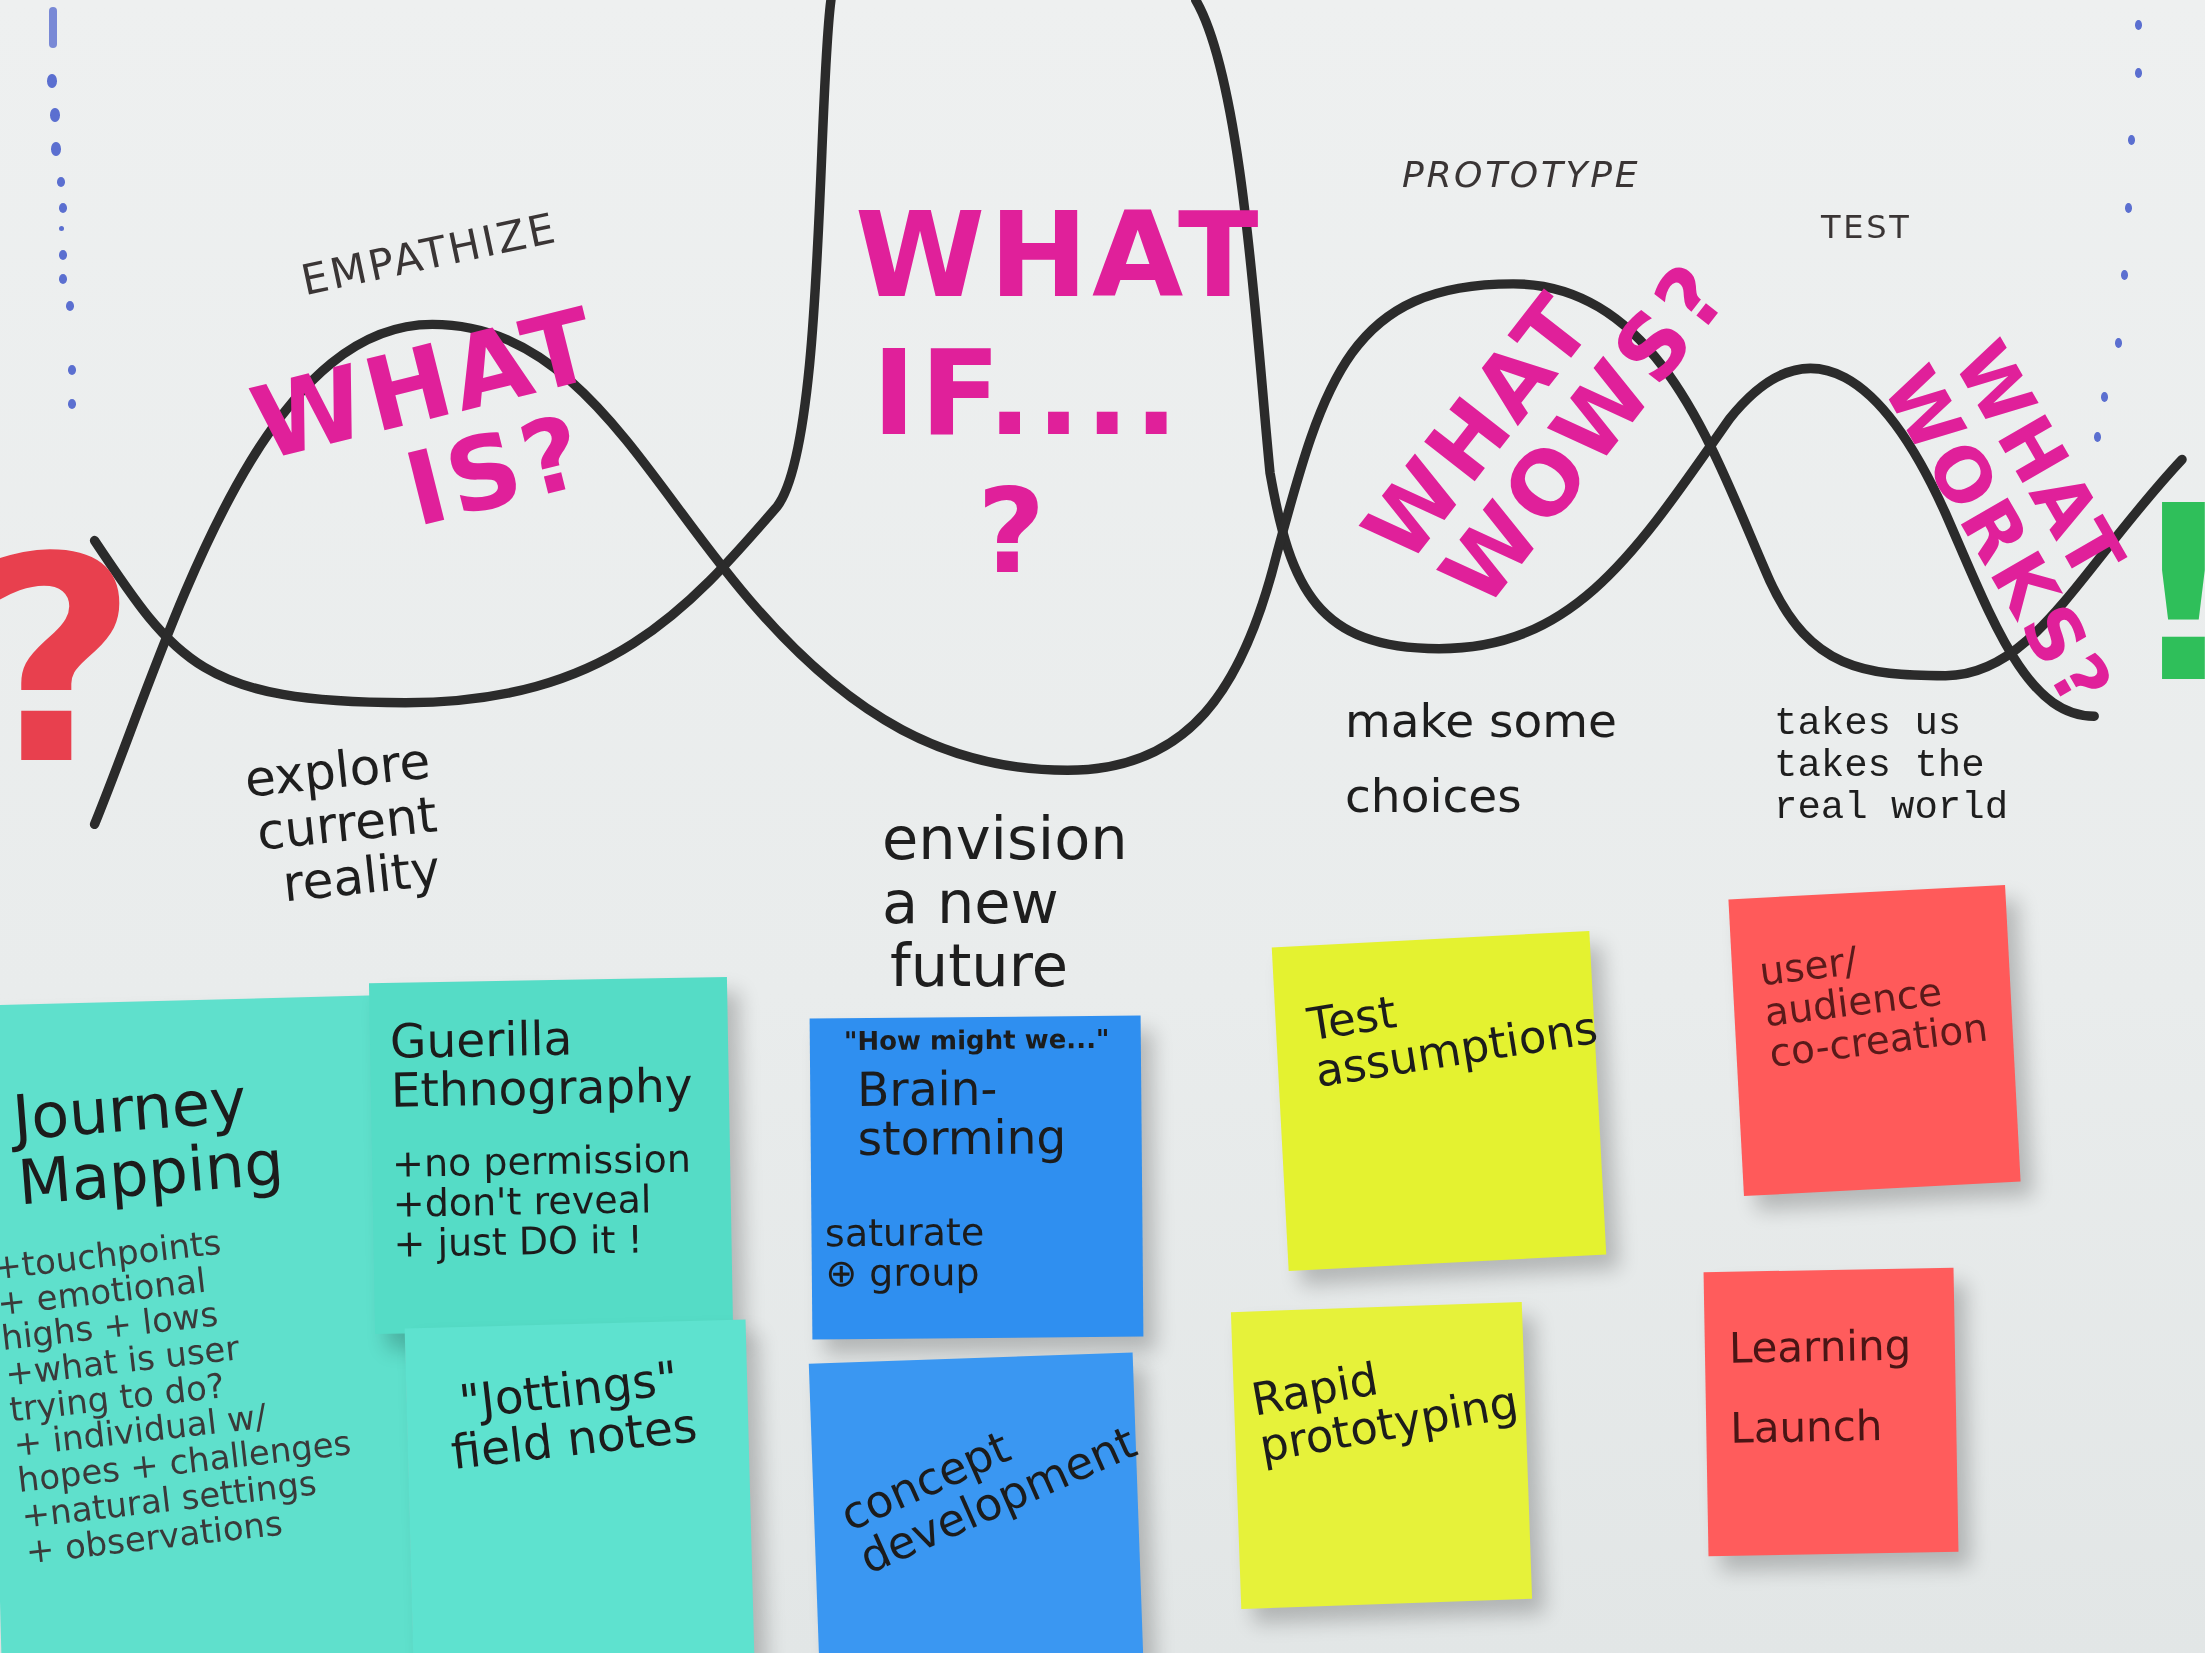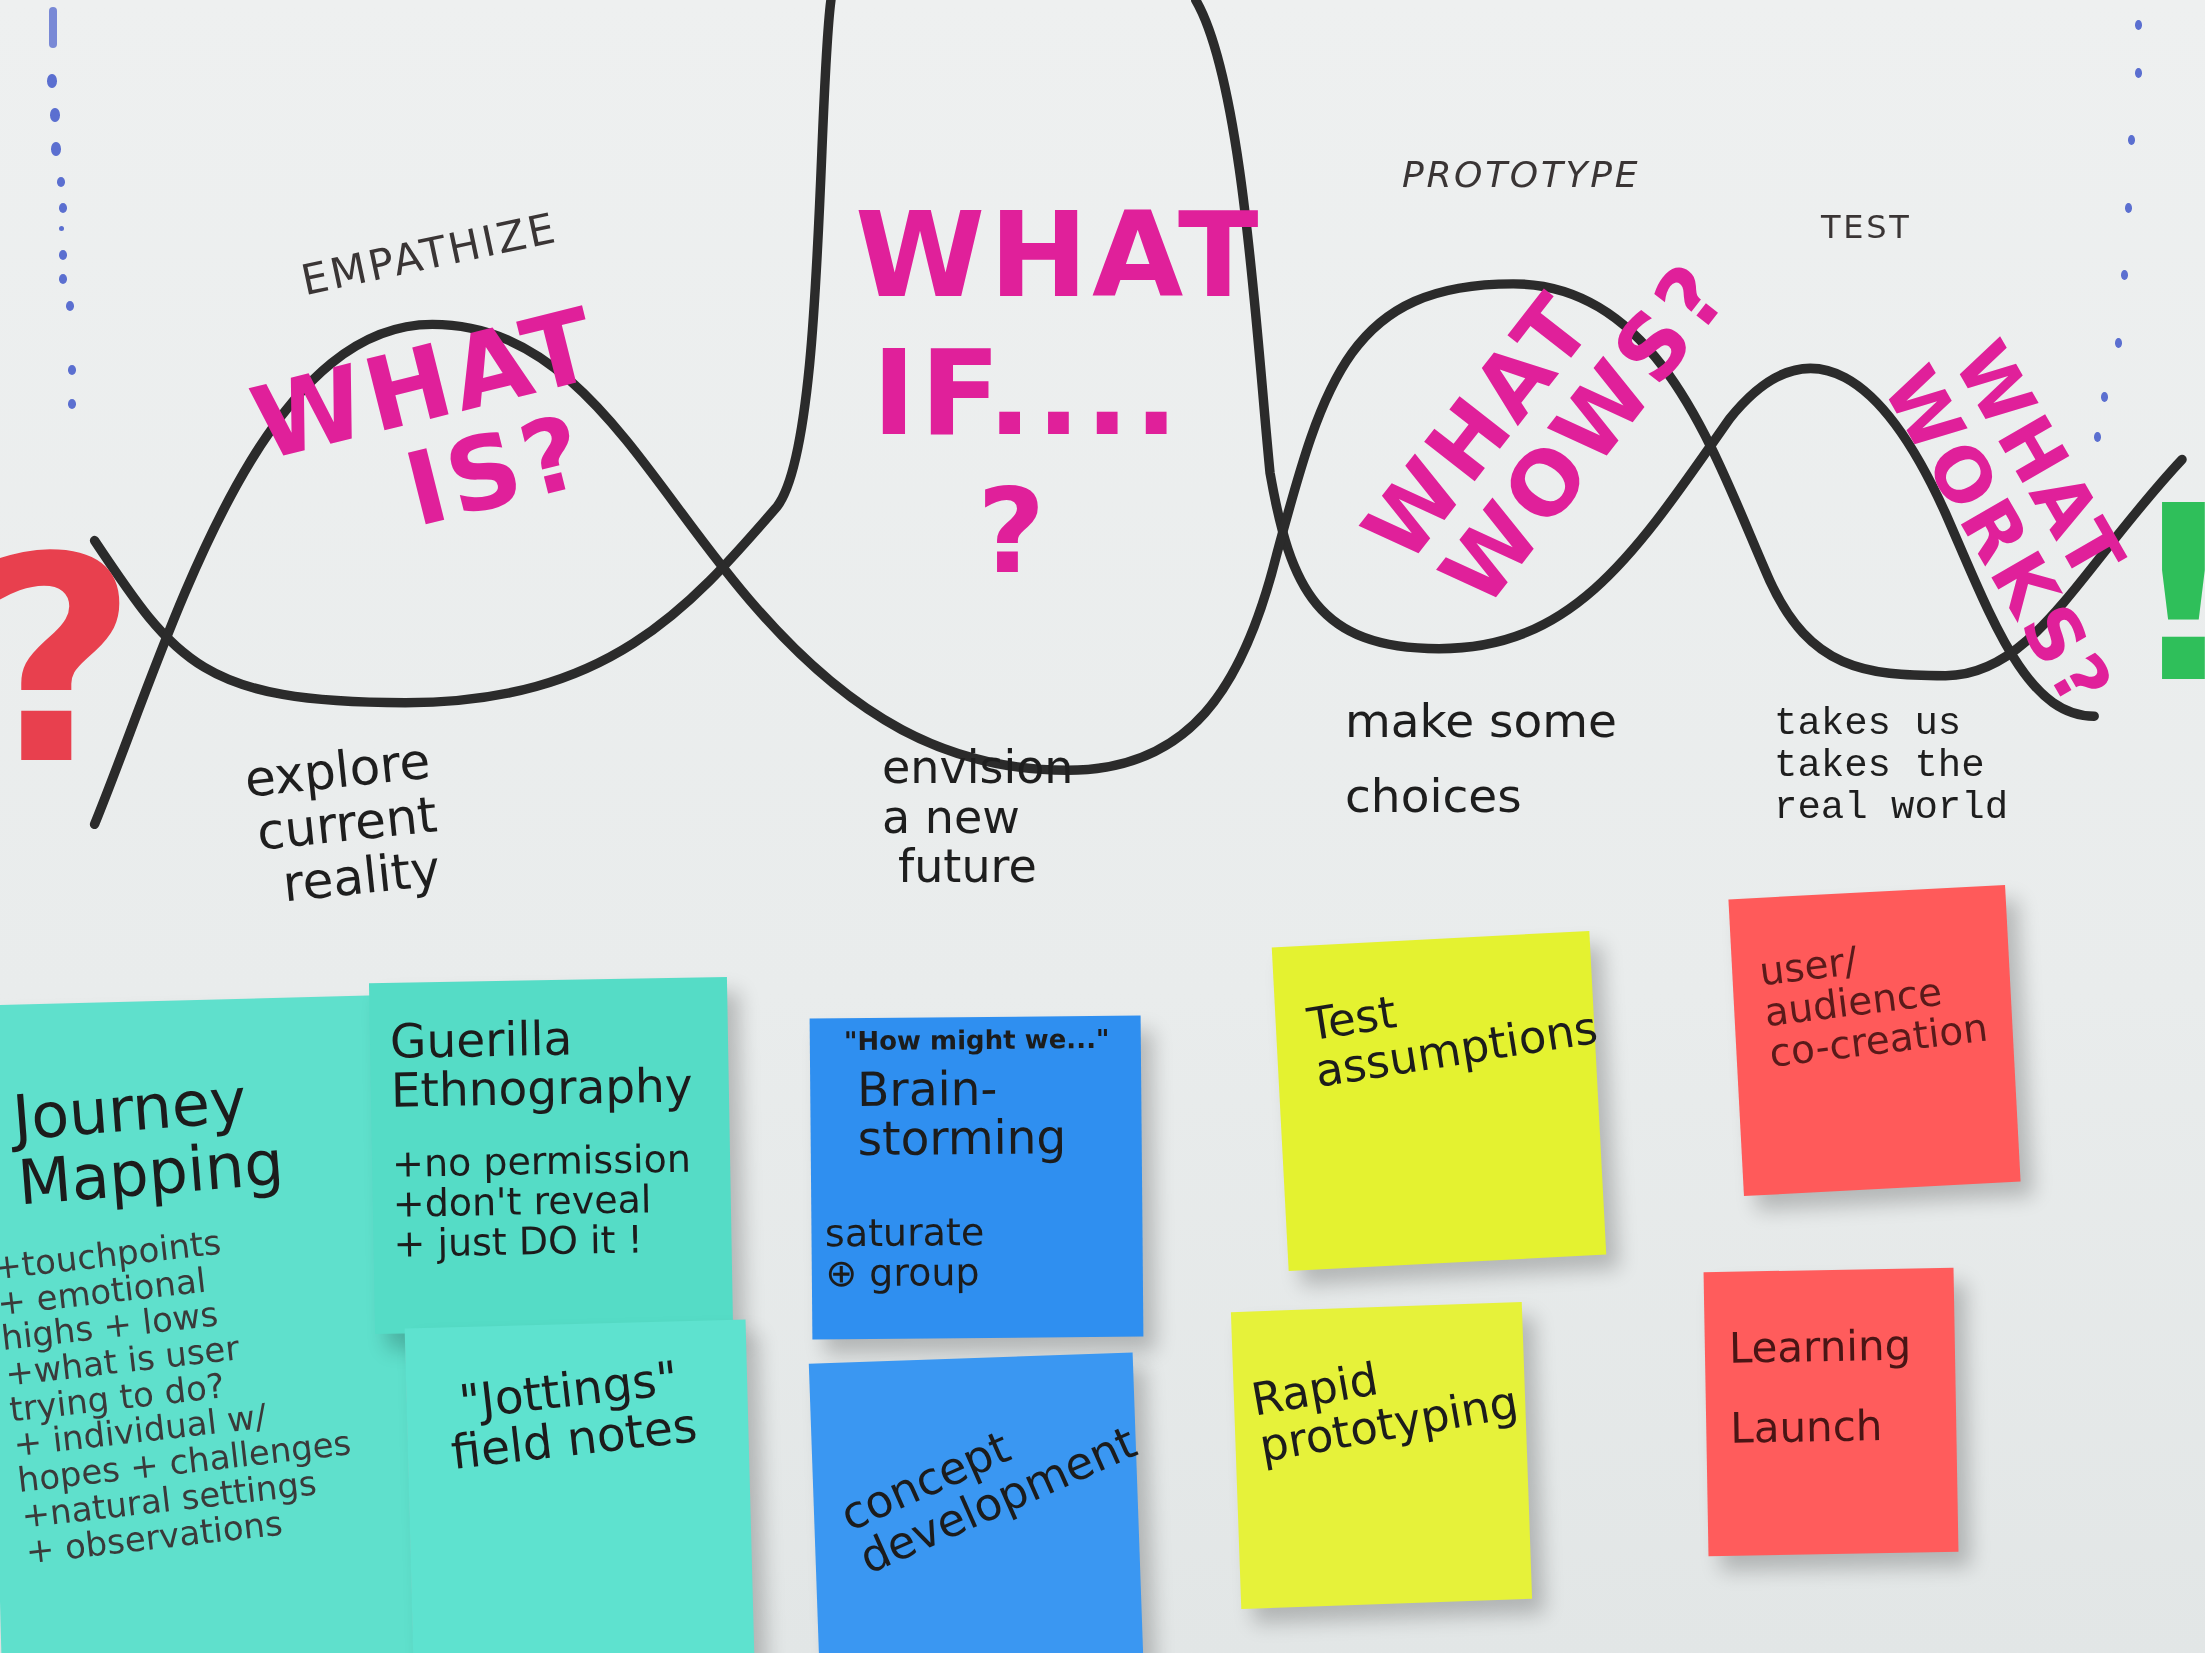--- a/index.html
+++ b/index.html
@@ -80,24 +80,24 @@
   <div style="margin-left:13.5px">WHAT</div>
   <div>WORKS?</div>
 </div>
 
 <div class="abs hand" style="left:250px;top:743px;font-size:50px;transform:rotate(-6deg);">
   <div>explore</div>
   <div style="margin-left:6.8px">current</div>
   <div style="margin-left:27px">reality</div>
 </div>
 
-<div class="abs hand" style="left:882px;top:743px;font-size:46px;">
+<div class="abs hand" style="left:882px;top:807px;font-size:59px;">
   <div>envision</div>
   <div>a new</div>
-  <div style="margin-left:16px">future</div>
+  <div style="margin-left:8px">future</div>
 </div>
 
 <div class="abs hand" style="left:1345px;top:696px;font-size:47px;">
   <div>make some</div>
   <div style="margin-top:24px">choices</div>
 </div>
 
 <div class="abs hand" style="left:1774px;top:703px;font-size:39px;font-family:Liberation Mono, monospace;">
   <div>takes us</div>
   <div>takes the</div>

